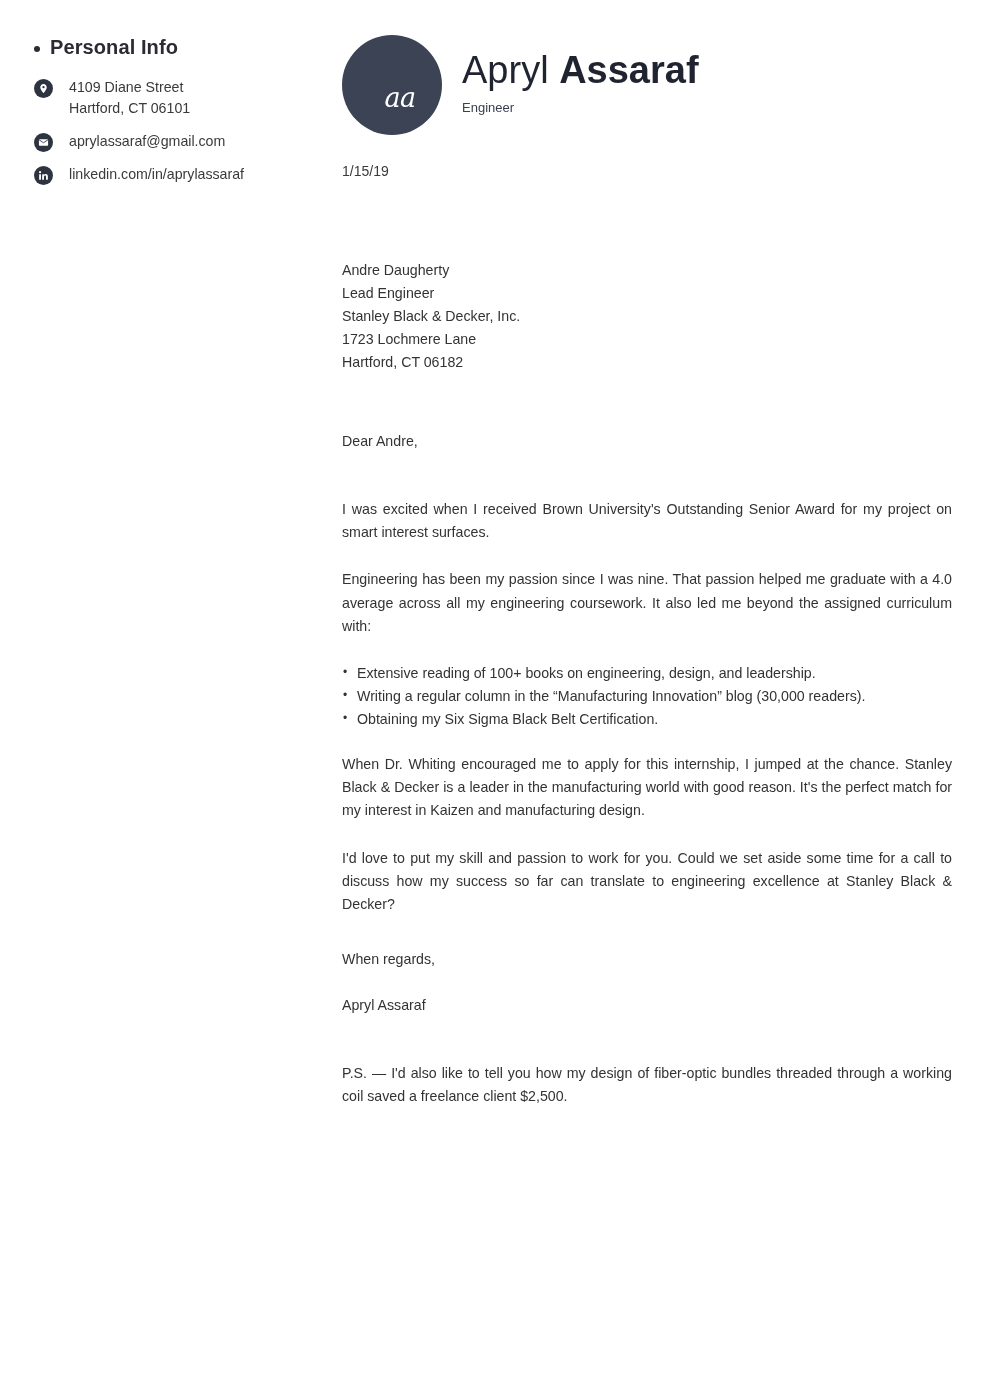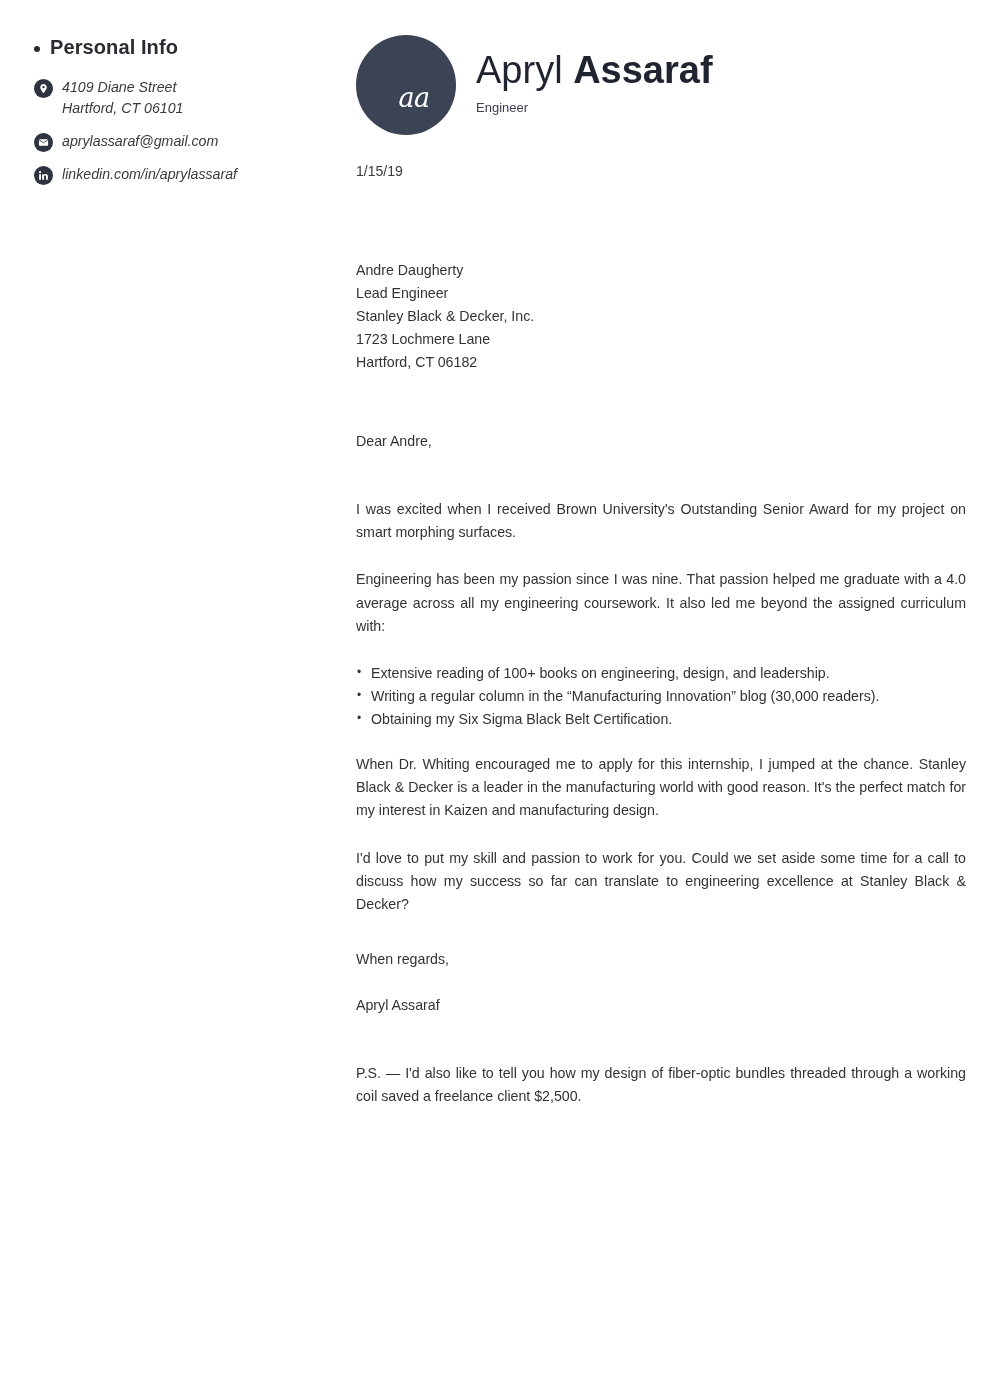--- a/index.html
+++ b/index.html
@@ -56,23 +56,22 @@
   }
 
   .contact-list {
     list-style: none;
     margin: 0;
     padding: 0;
   }
   .contact-item {
     display: flex;
     align-items: flex-start;
-    gap: 9px;
+    gap: 16px;
     margin-bottom: 12px;
-    font-style: italic;
   }
   .contact-icon {
     flex: 0 0 auto;
     width: 19px;
     height: 19px;
     border-radius: 50%;
     background: #2e3340;
     display: flex;
     align-items: center;
     justify-content: center;
@@ -82,21 +81,21 @@
   .contact-text {
     font-size: 14.2px;
     line-height: 21px;
     color: #3a3a3a;
     white-space: pre-line;
   }
 
   
   .letter {
     position: absolute;
-    left: 356px;
+    left: 342px;
     top: 0;
     width: 610px;
   }
 
   .letter-header {
     display: flex;
     align-items: center;
     gap: 20px;
     padding-top: 35px;
   }
@@ -279,21 +278,21 @@
       <div>Andre Daugherty</div>
       <div>Lead Engineer</div>
       <div>Stanley Black &amp; Decker, Inc.</div>
       <div>1723 Lochmere Lane</div>
       <div>Hartford, CT 06182</div>
     </section>
 
     <div class="salutation">Dear Andre,</div>
 
     <section class="body-copy">
-      <p>I was excited when I received Brown University's Outstanding Senior Award for my project on smart morphing surfaces.</p>
+      <p>I was excited when I received Brown University's Outstanding Senior Award for my project on smart interest surfaces.</p>
       <p>Engineering has been my passion since I was nine. That passion helped me graduate with a 4.0 average across all my engineering coursework. It also led me beyond the assigned curriculum with:</p>
 
       <ul class="bullets">
         <li>Extensive reading of 100+ books on engineering, design, and leadership.</li>
         <li>Writing a regular column in the “Manufacturing Innovation” blog (30,000 readers).</li>
         <li>Obtaining my Six Sigma Black Belt Certification.</li>
       </ul>
 
       <p>When Dr. Whiting encouraged me to apply for this internship, I jumped at the chance. Stanley Black &amp; Decker is a leader in the manufacturing world with good reason. It's the perfect match for my interest in Kaizen and manufacturing design.</p>
       <p>I'd love to put my skill and passion to work for you. Could we set aside some time for a call to discuss how my success so far can translate to engineering excellence at Stanley Black &amp; Decker?</p>

